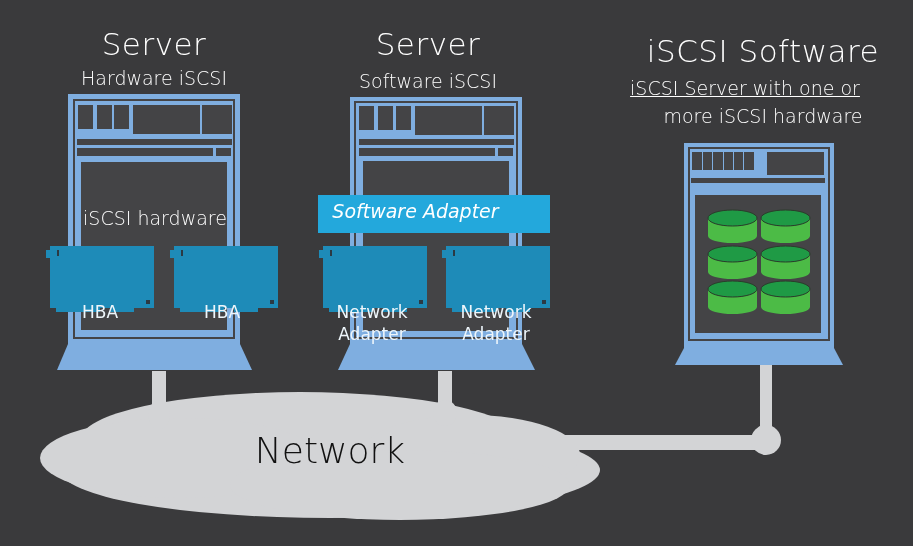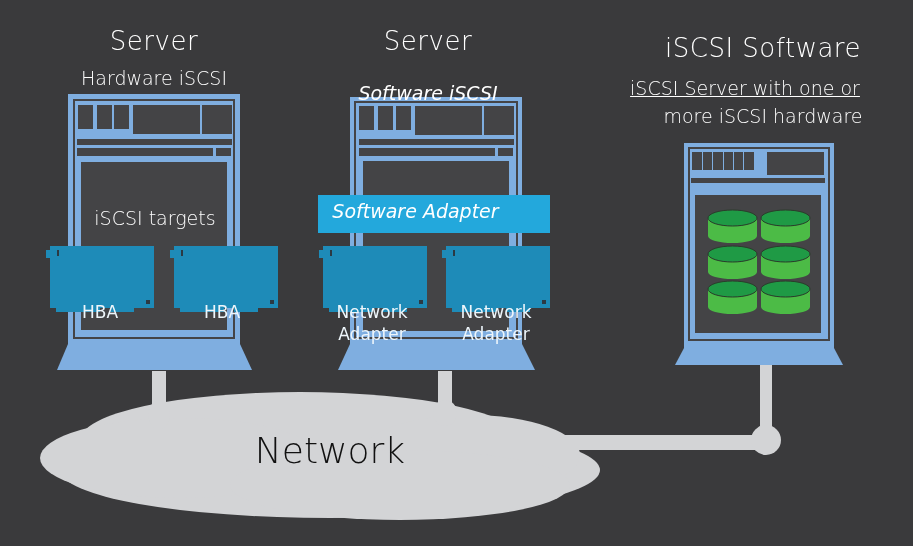--- a/index.html
+++ b/index.html
@@ -1,20 +1,20 @@
 <!DOCTYPE html>
 <html><head>
 <meta charset="utf-8">
 <style>
   html, body { margin:0; padding:0; }
   body { width:913px; height:546px; background:#3a3a3c; position:relative; overflow:hidden;
          font-family:"DejaVu Sans", "Liberation Sans", sans-serif; color:#ffffff; }
   svg.diagram { position:absolute; left:0; top:0; }
   .txt { position:absolute; text-align:center; white-space:nowrap; font-weight:300; }
-  .title { font-size:26px; letter-spacing:0.5px; }
+  .title { font-size:31px; letter-spacing:0.5px; }
   .sub { font-size:19px;text-align:center; }
   .card-label { position:absolute; text-align:center; color:#eef6fb; font-size:17px; line-height:22px;margin-top:36px; }
 </style>
 </head>
 <body>
 
 <svg class="diagram" width="913" height="546" viewBox="0 0 913 546">
 
   <g fill="#d3d4d6">
     <ellipse cx="330" cy="470" rx="270" ry="48"></ellipse>
@@ -118,24 +118,24 @@
       <rect x="330" y="250" width="2" height="6" fill="#2b3a44"></rect>
       <rect x="419" y="300" width="4" height="4" fill="#2b3a44"></rect>
       <path d="M446,246 H550 V308 H530 V312 H506 V308 H496 V312 H452 V308 H446 V258 H442 V250 H446 Z" fill="#1e8bb8"></path>
       <rect x="453" y="250" width="2" height="6" fill="#2b3a44"></rect>
       <rect x="542" y="300" width="4" height="4" fill="#2b3a44"></rect>
     </g>
 </svg>
 
 <div class="txt title" style="left:54px; top:26px; width:200px;">Server</div>
 <div class="txt sub" style="left:54px; top:67px; width:200px;">Hardware iSCSI</div>
-<div class="txt" style="left:60px; top:207px; width:190px; font-size:19px;">iSCSI targets</div>
+<div class="txt" style="left:60px; top:207px; width:190px; font-size:19px;">iSCSI hardware</div>
 
 <div class="txt title" style="left:328px; top:26px; width:200px;">Server</div>
-<div class="txt sub" style="left:328px; top:82px; width:200px;font-style:italic;">Software iSCSI</div>
+<div class="txt sub" style="left:328px; top:70px; width:200px;">Software iSCSI</div>
 <div class="txt" style="left:318px; top:200px; width:195px; font-size:19px;font-style:italic;">Software Adapter</div>
 
 <div class="txt title" style="left:628px; top:33px; width:270px;">iSCSI Software</div>
 <div class="txt sub" style="left:600px; top:77px; width:290px;text-decoration:underline;">iSCSI Server with one or</div>
 <div class="txt sub" style="left:618px; top:105px; width:290px;">more iSCSI hardware</div>
 
 <div class="card-label" style="left:50px; top:265px; width:100px;">HBA</div>
 <div class="card-label" style="left:172px; top:265px; width:100px;">HBA</div>
 <div class="card-label" style="left:322px; top:265px; width:100px; white-space:pre-line;">Network
 Adapter</div>

